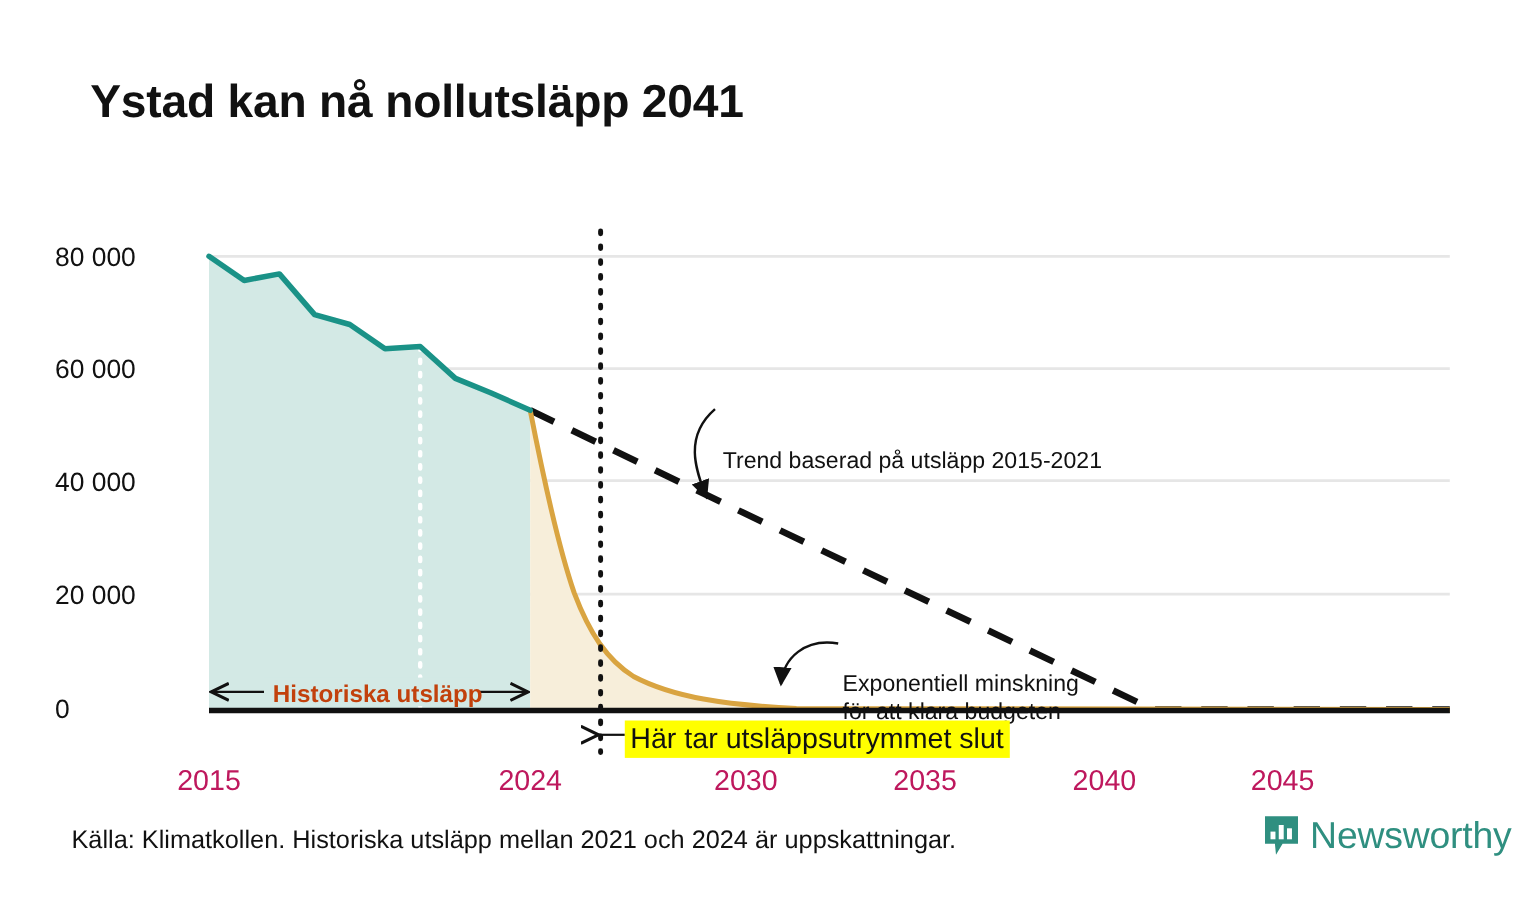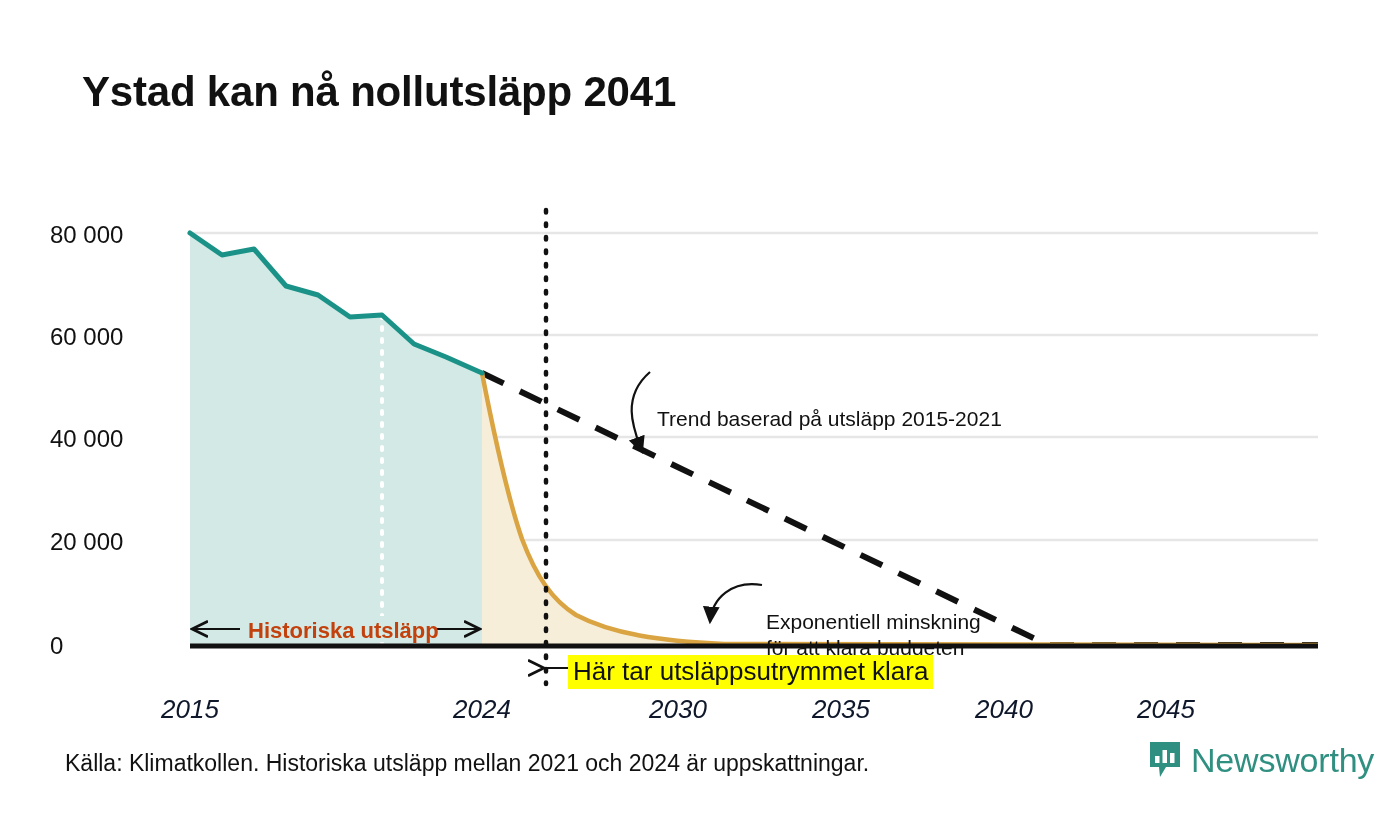--- a/index.html
+++ b/index.html
@@ -49,26 +49,25 @@
     position: absolute;
     font-size: 24px;
     color: #111111;
     text-align: left;
     width: 120px;
     white-space: nowrap;
   }
   .xlabel {
     position: absolute;
     font-size: 26px;
-    color: #0f172a;
+    color: #be185d;
     text-align: center;
     width: 120px;
     white-space: nowrap;
     top: 694px;
-    font-style: italic;
   }
   .annot {
     position: absolute;
     font-size: 21px;
     color: #111111;
     white-space: nowrap;
     line-height: 1.22;
     margin-top: 48px;
   }
   .annot-hist {
@@ -173,21 +172,21 @@
   <div class="xlabel" style="left:422px;">2024</div>
   <div class="xlabel" style="left:618px;">2030</div>
   <div class="xlabel" style="left:781px;">2035</div>
   <div class="xlabel" style="left:944px;">2040</div>
   <div class="xlabel" style="left:1106px;">2045</div>
 
   <div class="annot" style="left:657px; top:358px;">Trend baserad på utsläpp 2015-2021</div>
   <div class="annot" style="left:766px; top:561px;">Exponentiell minskning</div>
   <div class="annot" style="left:766px; top:587px;">för att klara budgeten</div>
   <div class="annot-hist" style="left:248px; top:618px;">Historiska utsläpp</div>
-  <div class="highlight-label" style="left:568px; top:655px;">Här tar utsläppsutrymmet klara</div>
+  <div class="highlight-label" style="left:568px; top:655px;">Här tar utsläppsutrymmet slut</div>
 
   <div class="source">Källa: Klimatkollen. Historiska utsläpp mellan 2021 och 2024 är uppskattningar.</div>
 
   <div class="logo">
     <svg width="34" height="40" viewBox="0 0 34 40">
       <path d="M2,2 H32 V27 H18 L12,37 L11,27 H2 Z" fill="#2f8f80"></path>
       <rect x="7" y="16" width="4.5" height="7" fill="#ffffff"></rect>
       <rect x="14.5" y="10" width="4.5" height="13" fill="#ffffff"></rect>
       <rect x="22" y="13" width="4.5" height="10" fill="#ffffff"></rect>
     </svg>

